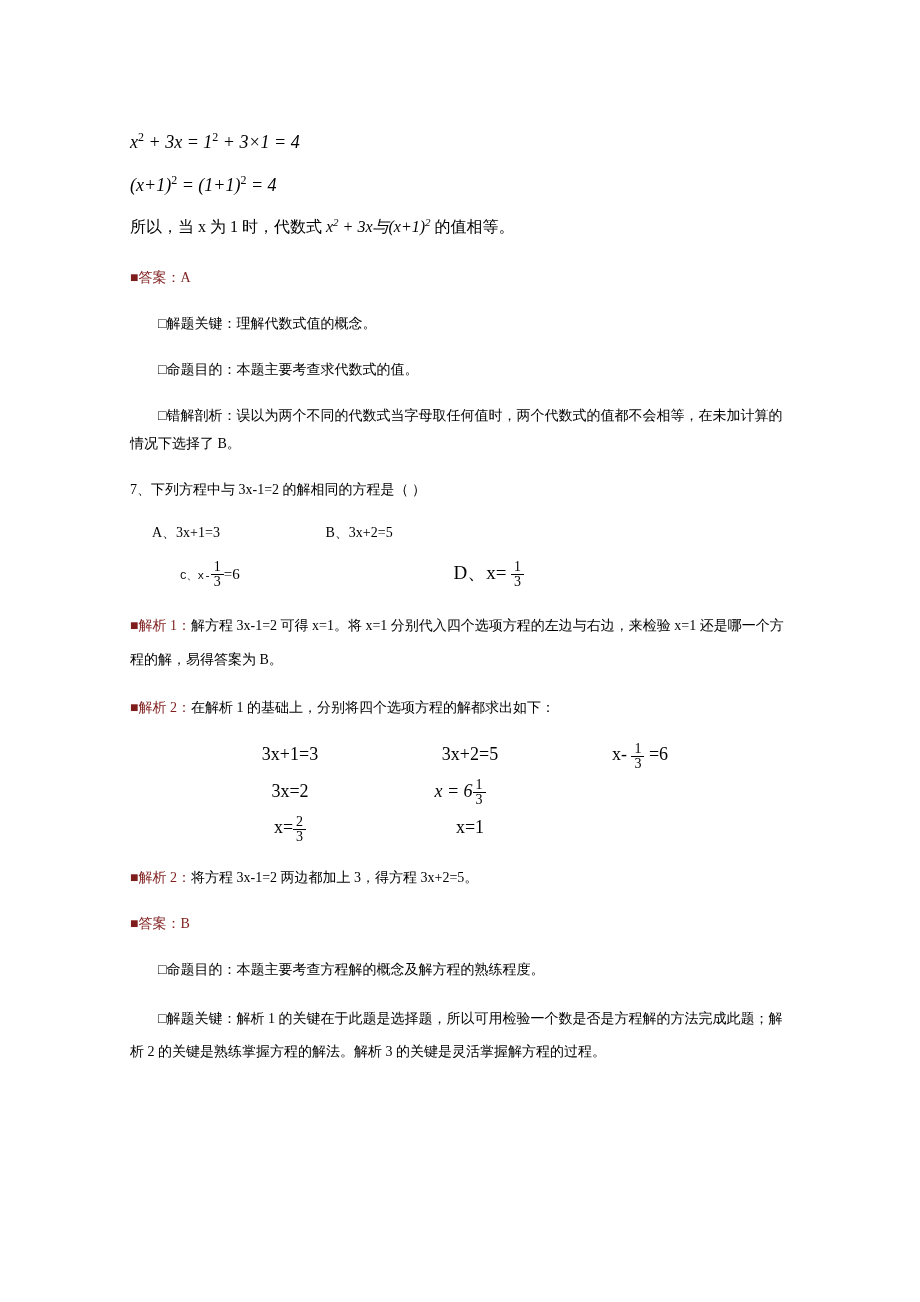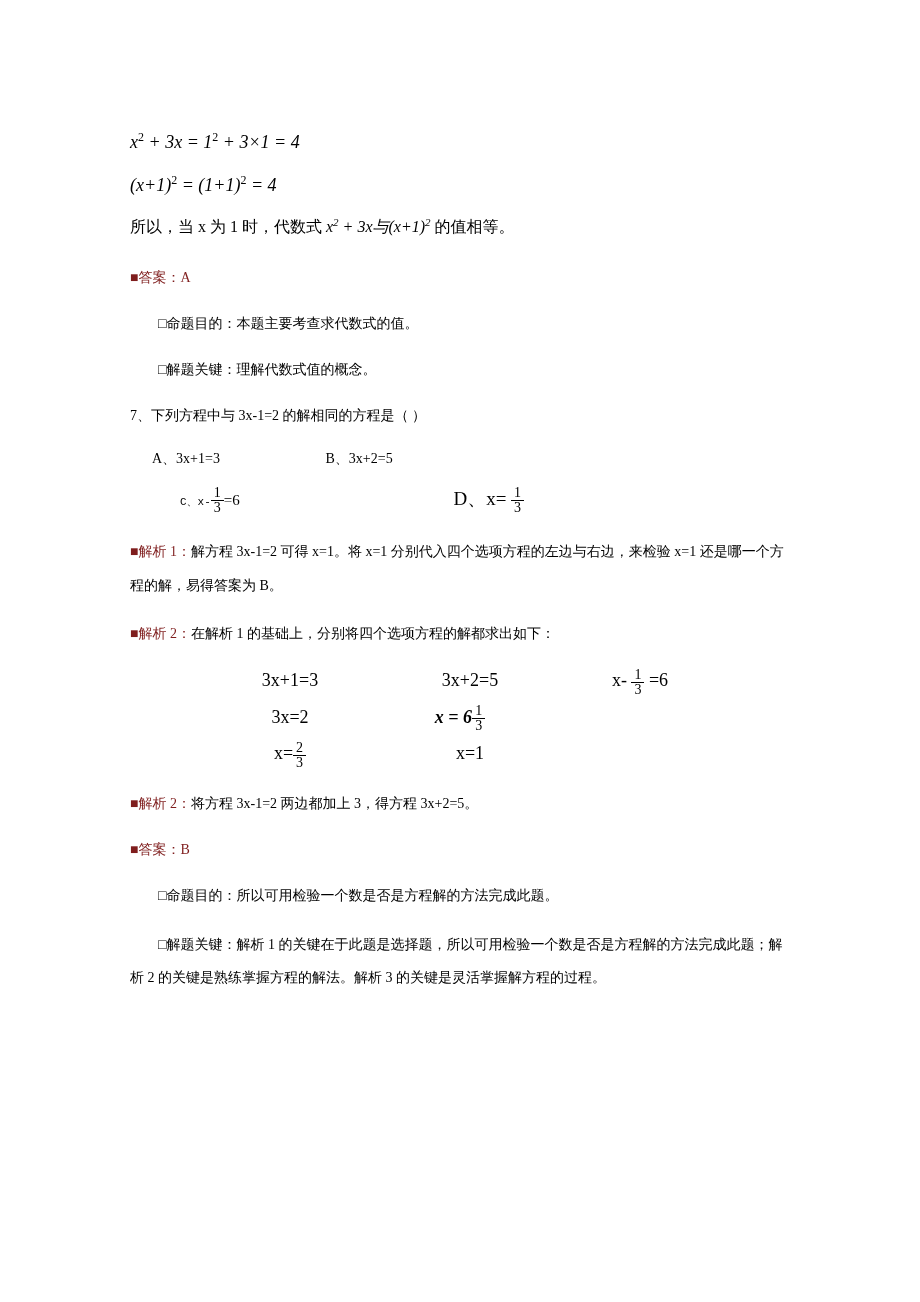--- a/index.html
+++ b/index.html
@@ -82,27 +82,30 @@
     <span>(<i>x</i>+1)<sup>2</sup> = (1+1)<sup>2</sup> = 4</span>
   </div>
 
   <div class="conclusion">
     <span>所以，当 x 为 1 时，代数式 </span><span class="math-inline"><i>x</i><sup style="font-size:11px;">2</sup> + 3<i>x</i>与(<i>x</i>+1)<sup style="font-size:11px;">2</sup></span><span> 的值相等。</span>
   </div>
 
   <div class="para blue">■答案：A</div>
 
   <div class="para indent">
+    <span>□解题关键：</span><span>理解代数式值的概念。</span>
+  </div>
+
+  <div class="para indent">
     <span>□命题目的：</span><span>本题主要考查求代数式的值。</span>
   </div>
 
   <div class="para indent">
-    <span>□解题关键：</span><span>理解代数式值的概念。</span>
+    <span>□错解剖析：</span><span>误以为两个不同的代数式当字母取任何值时，两个代数式的值都不会相等，在未加计算的情况下选择了 B。</span>
   </div>
-
 
   <div class="para green">
     <span>7、</span><span>下列方程中与 3x-1=2 的解相同的方程是（  ）</span>
   </div>
 
   <div class="options-row">
     <span>A、3x+1=3</span>
     <span>B、3x+2=5</span>
   </div>
 
@@ -127,39 +130,39 @@
     <div class="row">
       <div class="col">3x+1=3</div>
       <div class="col">3x+2=5</div>
       <div class="col3">
         <span>x- </span><span class="frac"><span class="num">1</span><span class="den">3</span></span><span> =6</span>
       </div>
     </div>
     <div class="row">
       <div class="col">3x=2</div>
       <div class="col3">
-        <span style="font-style:italic;font-weight:bold;">x = 6</span><span class="frac"><span class="num">1</span><span class="den">3</span></span>
+        <span style="font-style:italic;">x = 6</span><span class="frac"><span class="num">1</span><span class="den">3</span></span>
       </div>
     </div>
     <div class="row">
       <div class="col">
         <span>x=</span><span class="frac"><span class="num">2</span><span class="den">3</span></span>
       </div>
       <div class="col">x=1</div>
       <div class="col3"></div>
     </div>
   </div>
 
   <div class="para">
     <span class="blue">■解析 2：</span><span>将方程 3x-1=2 两边都加上 3，得方程 3x+2=5。</span>
   </div>
 
   <div class="para blue">■答案：B</div>
 
   <div class="para indent">
-    <span>□命题目的：</span><span>所以可用检验一个数是否是方程解的方法完成此题。</span>
+    <span>□命题目的：</span><span>本题主要考查方程解的概念及解方程的熟练程度。</span>
   </div>
 
   <div class="para indent" style="line-height:2.4;">
     <span>□解题关键：</span><span>解析 1 的关键在于此题是选择题，所以可用检验一个数是否是方程解的方法完成此题；解析 2 的关键是熟练掌握方程的解法。解析 3 的关键是灵活掌握解方程的过程。</span>
   </div>
 
 </div>
 
 </body></html>

